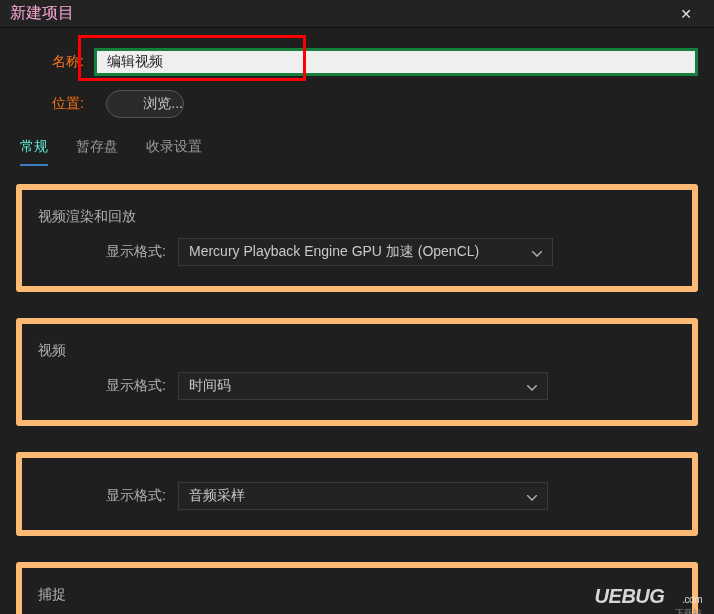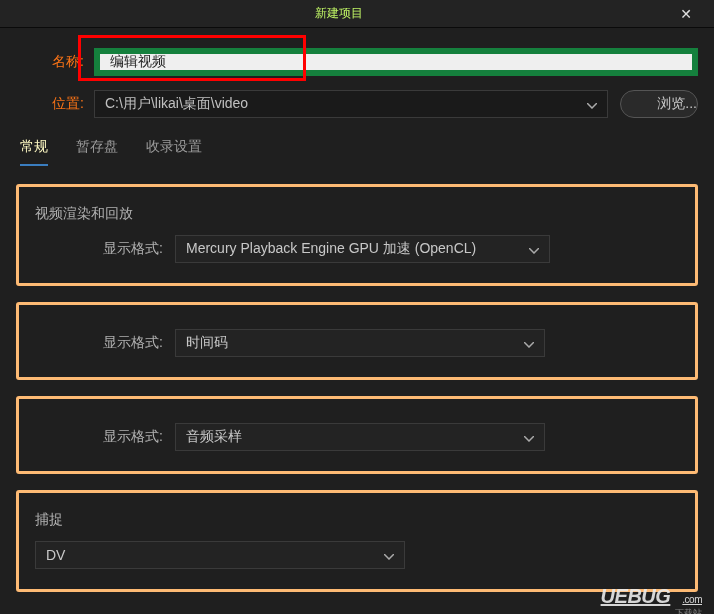--- a/index.html
+++ b/index.html
@@ -14,23 +14,22 @@
   .titlebar {
     background: #232323;
     height: 28px;
     display: flex;
     align-items: center;
     padding: 0 10px;
     border-bottom: 1px solid #0a0a0a;
   }
   .titlebar .title {
     flex: 1;
-    color: #bef264;
-    font-size: 12px;
-    text-align: center;
+    color: #f9a8d4;
+    font-size: 16px;
   }
   .titlebar .close {
     width: 36px;
     height: 28px;
     display: flex;
     align-items: center;
     justify-content: center;
     color: #e0e0e0;
     cursor: pointer;
   }
@@ -44,21 +43,21 @@
     width: 78px;
     text-align: right;
     padding-right: 10px;
     color: #f97316;
   }
   .name-input {
     flex: 1;
     height: 28px;
     background: #efefef;
     color: #232323;
-    border: 6px solid #15803d;
+    border: 3px solid #15803d;
     padding: 0 10px;
     outline: none;
     font-size: 14px;
   }
   .highlight-box {
     position: absolute;
     left: 78px;
     top: 35px;
     width: 228px;
     height: 46px;
@@ -101,29 +100,29 @@
     gap: 28px;
     padding: 6px 4px 0 4px;
     margin-bottom: 18px;
   }
   .tab {
     padding-bottom: 8px;
     cursor: pointer;
     color: #9a9a9a;
   }
   .tab.active {
-    color: #fef9c3;
+    color: #5eead4;
     border-bottom: 2px solid #3a7dbf;
     font-family: Liberation Serif, serif;
   }
   .group {
-    border: 3px solid #fdba74;
+    border: 6px solid #fdba74;
     border-radius: 3px;
     padding: 18px 16px 20px 16px;
-    margin-bottom: 16px;
+    margin-bottom: 26px;
     position: relative;
   }
   .group-title-wrap { margin-bottom: 12px; }
   .group .group-title {
     color: #b0b0b0;
     font-size: 14px;
   }
   .form-row {
     display: flex;
     align-items: center;
@@ -159,24 +158,23 @@
     position: absolute;
     right: 12px;
     bottom: 6px;
     font-weight: bold;
     font-style: italic;
     color: #eaeaea;
     font-size: 20px;
     letter-spacing: -0.5px;
     display: flex;
     align-items: baseline;
-    gap: 12px;
+    gap: 18px;
     pointer-events: none;
     opacity: 0.9;
-    text-decoration: underline;
   }
   .watermark .wm-small { font-size: 10px; font-weight: normal; font-style: normal; }
   .watermark-sub {
     position: absolute;
     right: 12px;
     bottom: -6px;
     font-size: 9px;
     color: #888;
     pointer-events: none;
   }
@@ -193,28 +191,20 @@
 
 <div class="content">
 
   <div class="row">
     <div class="label">名称:</div>
     <input class="name-input" type="text" value="编辑视频" style="">
   </div>
 
   <div class="row">
     <div class="label">位置:</div>
-    <div class="location-select">
-      <span>C:\用户\likai\桌面\video</span>
-      <span class="chev">
-        <svg width="10" height="6" viewBox="0 0 10 6">
-            <path d="M0 0 L5 5 L10 0" stroke="#aaa" fill="none" stroke-width="1.5"></path>
-          </svg>
-      </span>
-    </div>
     <div class="browse-btn">
       <span>浏览...</span>
     </div>
   </div>
 
   <div class="tabs">
     <div class="tab active">常规</div>
     <div class="tab">暂存盘</div>
     <div class="tab">收录设置</div>
   </div>
@@ -228,20 +218,21 @@
         <span class="chev">
           <svg width="10" height="6" viewBox="0 0 10 6">
               <path d="M0 0 L5 5 L10 0" stroke="#aaa" fill="none" stroke-width="1.5"></path>
             </svg>
         </span>
       </div>
     </div>
   </div>
 
   <div class="group">
+    <div class="group-title-wrap"><span class="group-title">视频</span></div>
     <div class="form-row">
       <div class="form-label">显示格式:</div>
       <div class="select">
         <span>时间码</span>
         <span class="chev">
           <svg width="10" height="6" viewBox="0 0 10 6">
               <path d="M0 0 L5 5 L10 0" stroke="#aaa" fill="none" stroke-width="1.5"></path>
             </svg>
         </span>
       </div>

